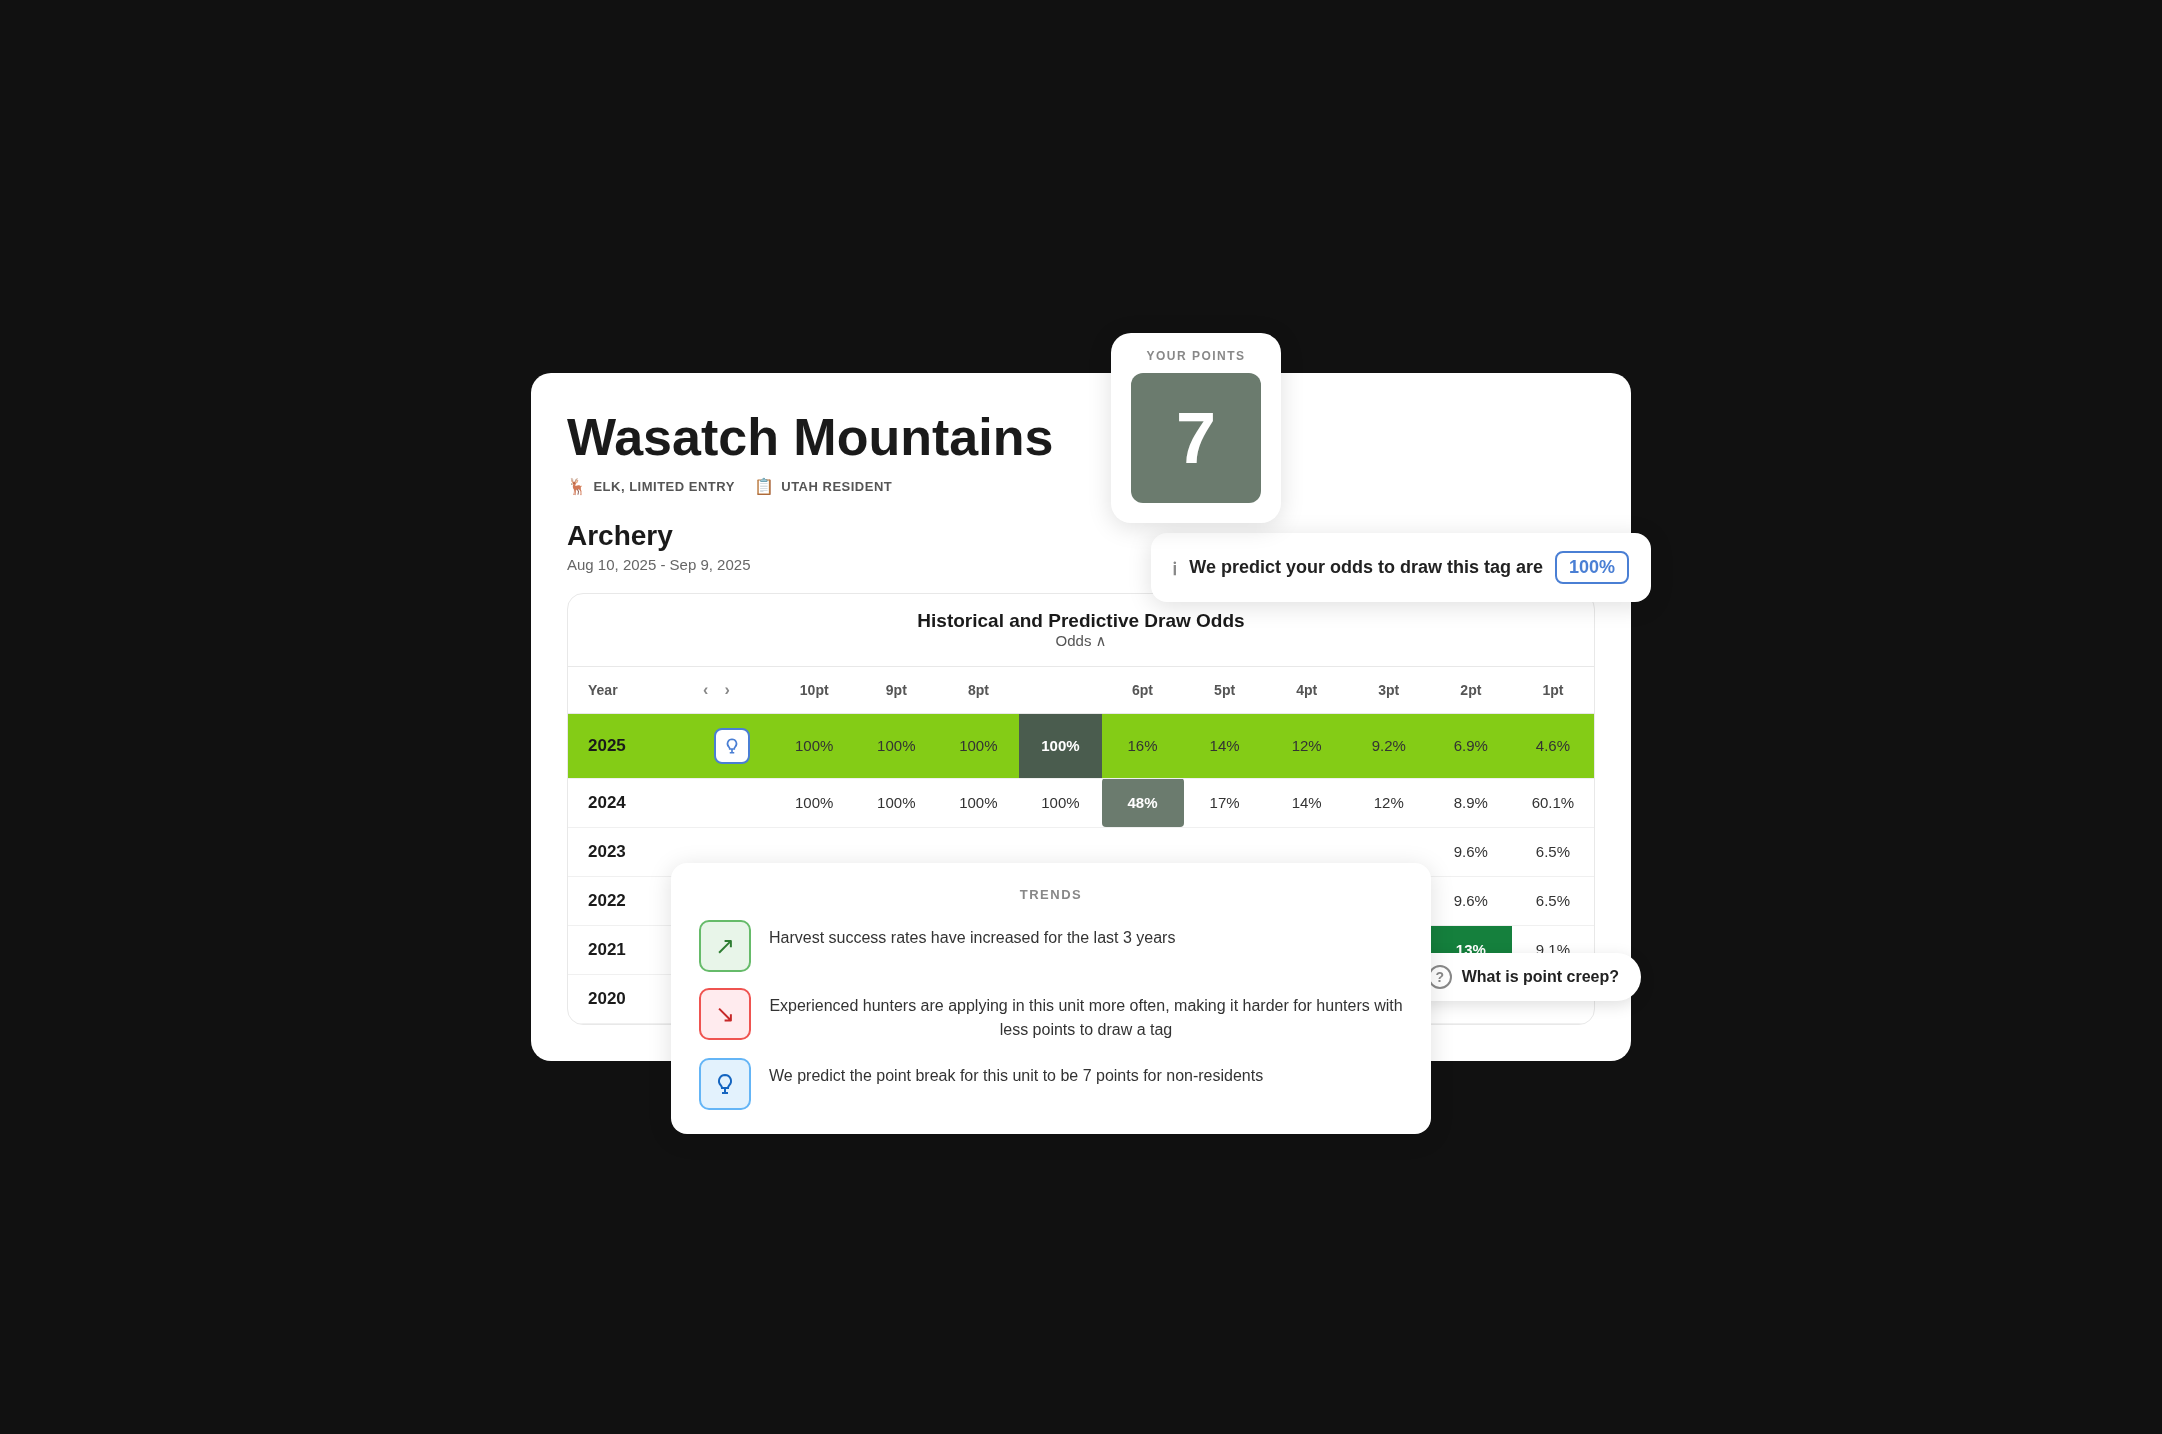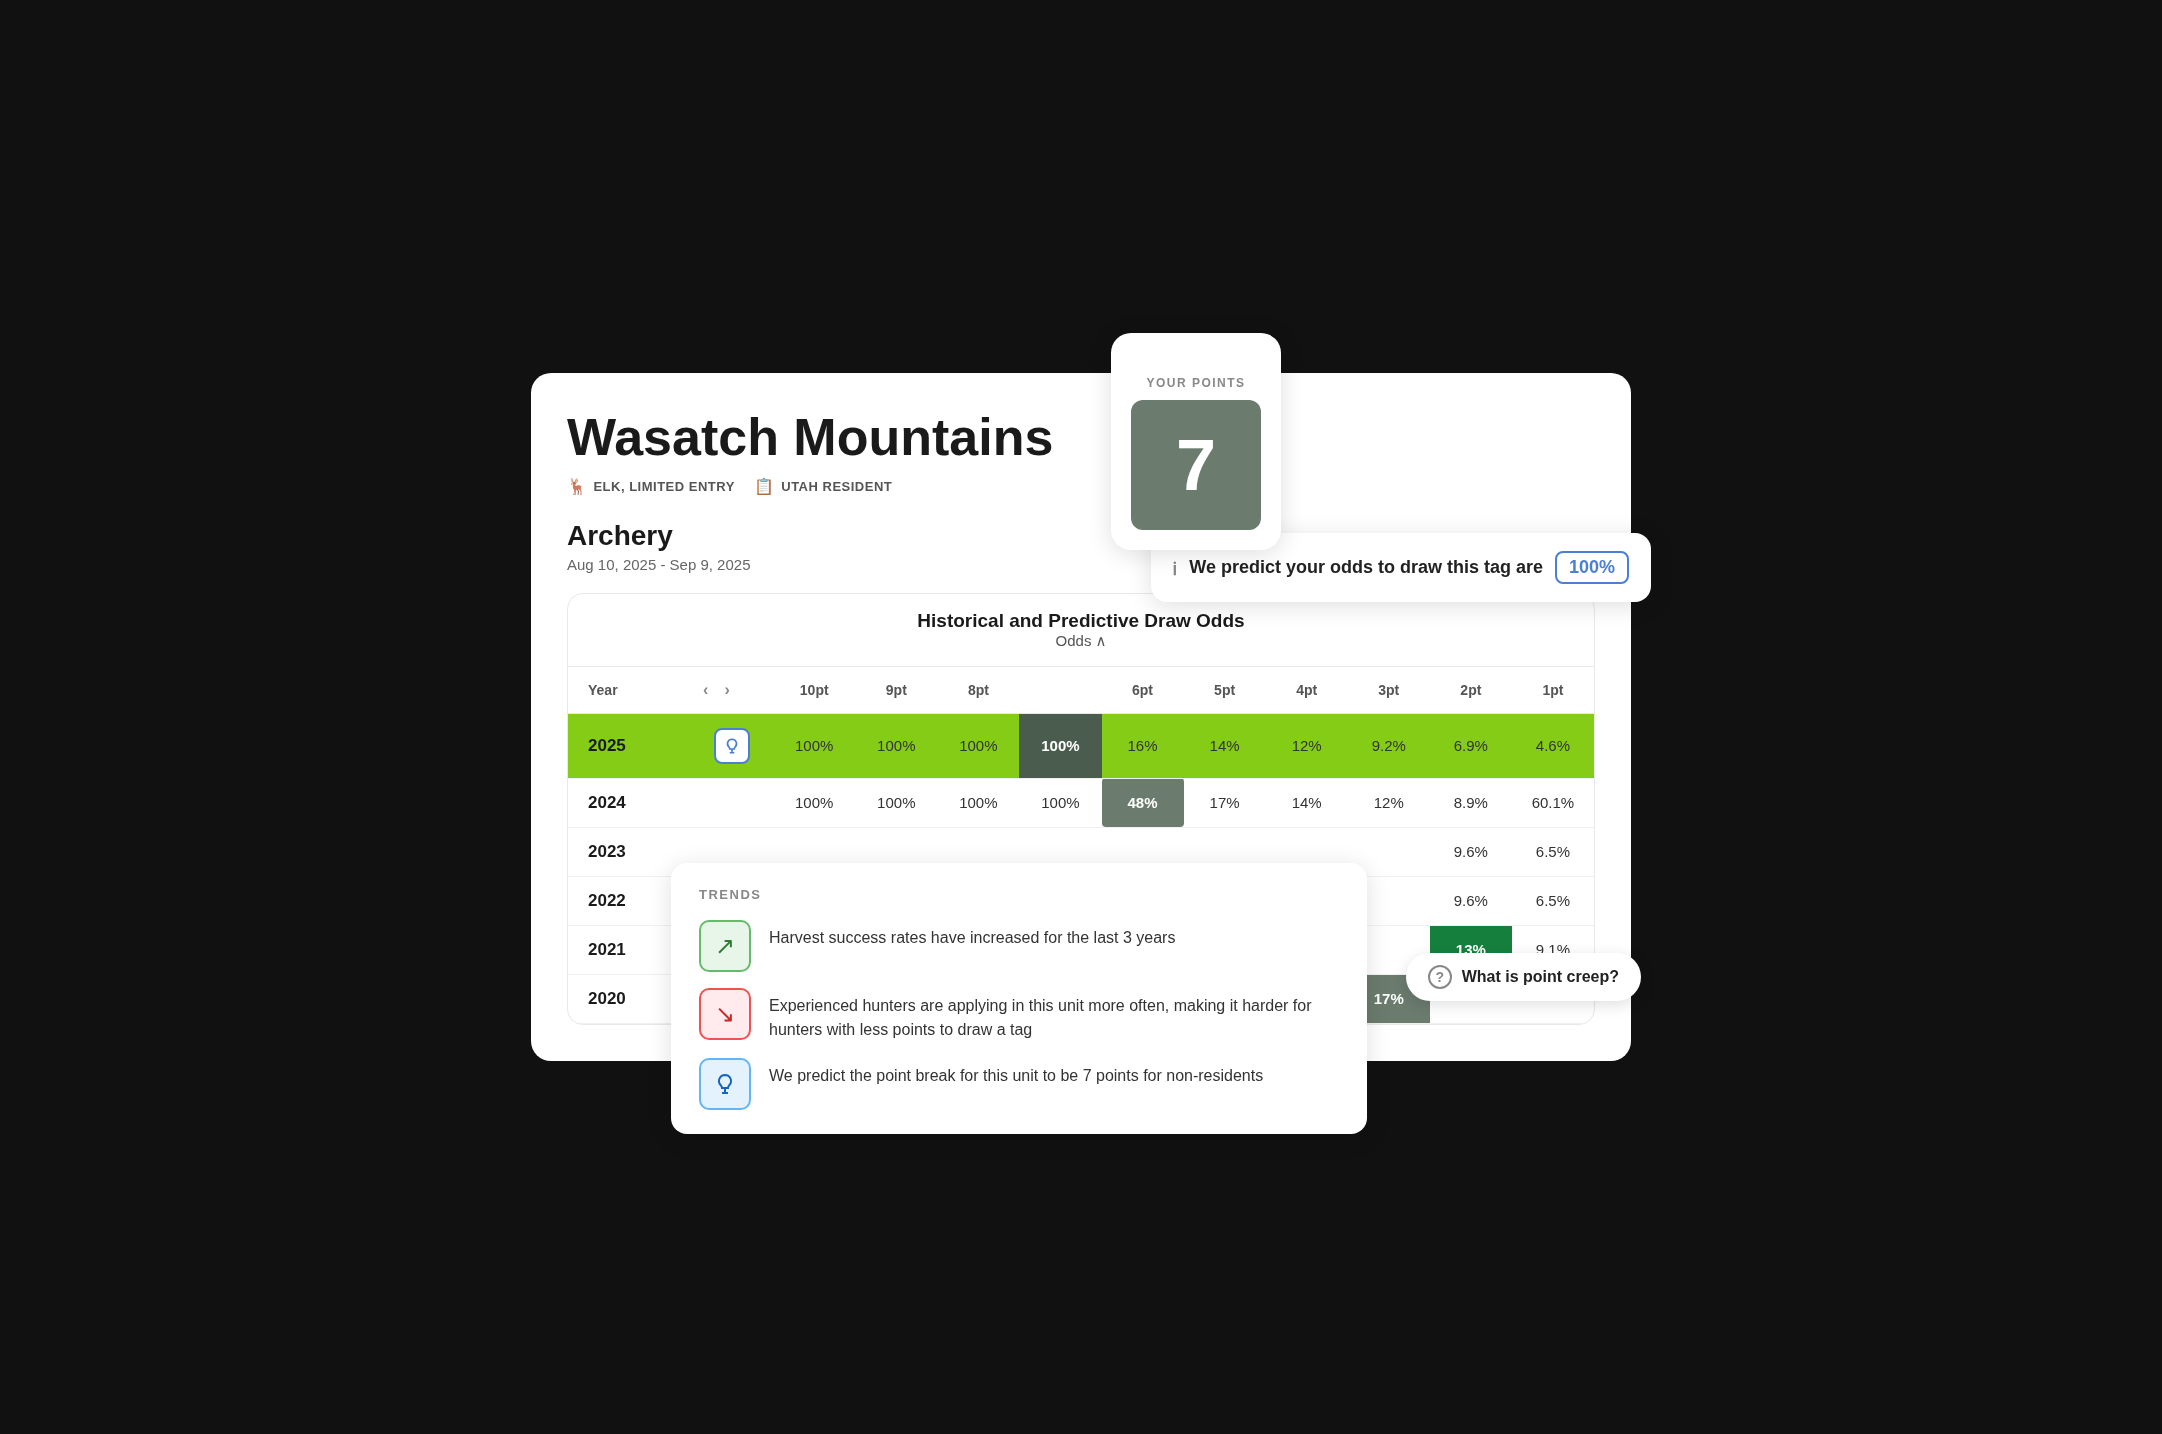--- a/index.html
+++ b/index.html
@@ -105,21 +105,20 @@
       text-align: center;
       min-width: 160px;
     }
     .points-label {
       font-size: 12px;
       font-weight: 700;
       letter-spacing: 1.5px;
       color: #888;
       text-transform: uppercase;
       margin-bottom: 10px;
-      margin-top: 27px;
     }
     .points-number-box {
       background: #6b7b6e;
       border-radius: 12px;
       width: 130px;
       height: 130px;
       display: flex;
       align-items: center;
       justify-content: center;
       margin: 0 auto;
@@ -259,21 +258,22 @@
     
     .trends-popup {
       position: absolute;
       left: 140px;
       top: 490px;
       background: #fff;
       border-radius: 16px;
       box-shadow: 0 4px 24px rgba(0,0,0,0.13);
       padding: 24px 28px;
       z-index: 15;
-      width: 696px;
+      width: 760px;
+      text-align: center;
     }
     .trends-title {
       font-size: 13px;
       font-weight: 700;
       letter-spacing: 1.5px;
       color: #888;
       text-transform: uppercase;
       margin-bottom: 18px;
     }
     .trend-item {

